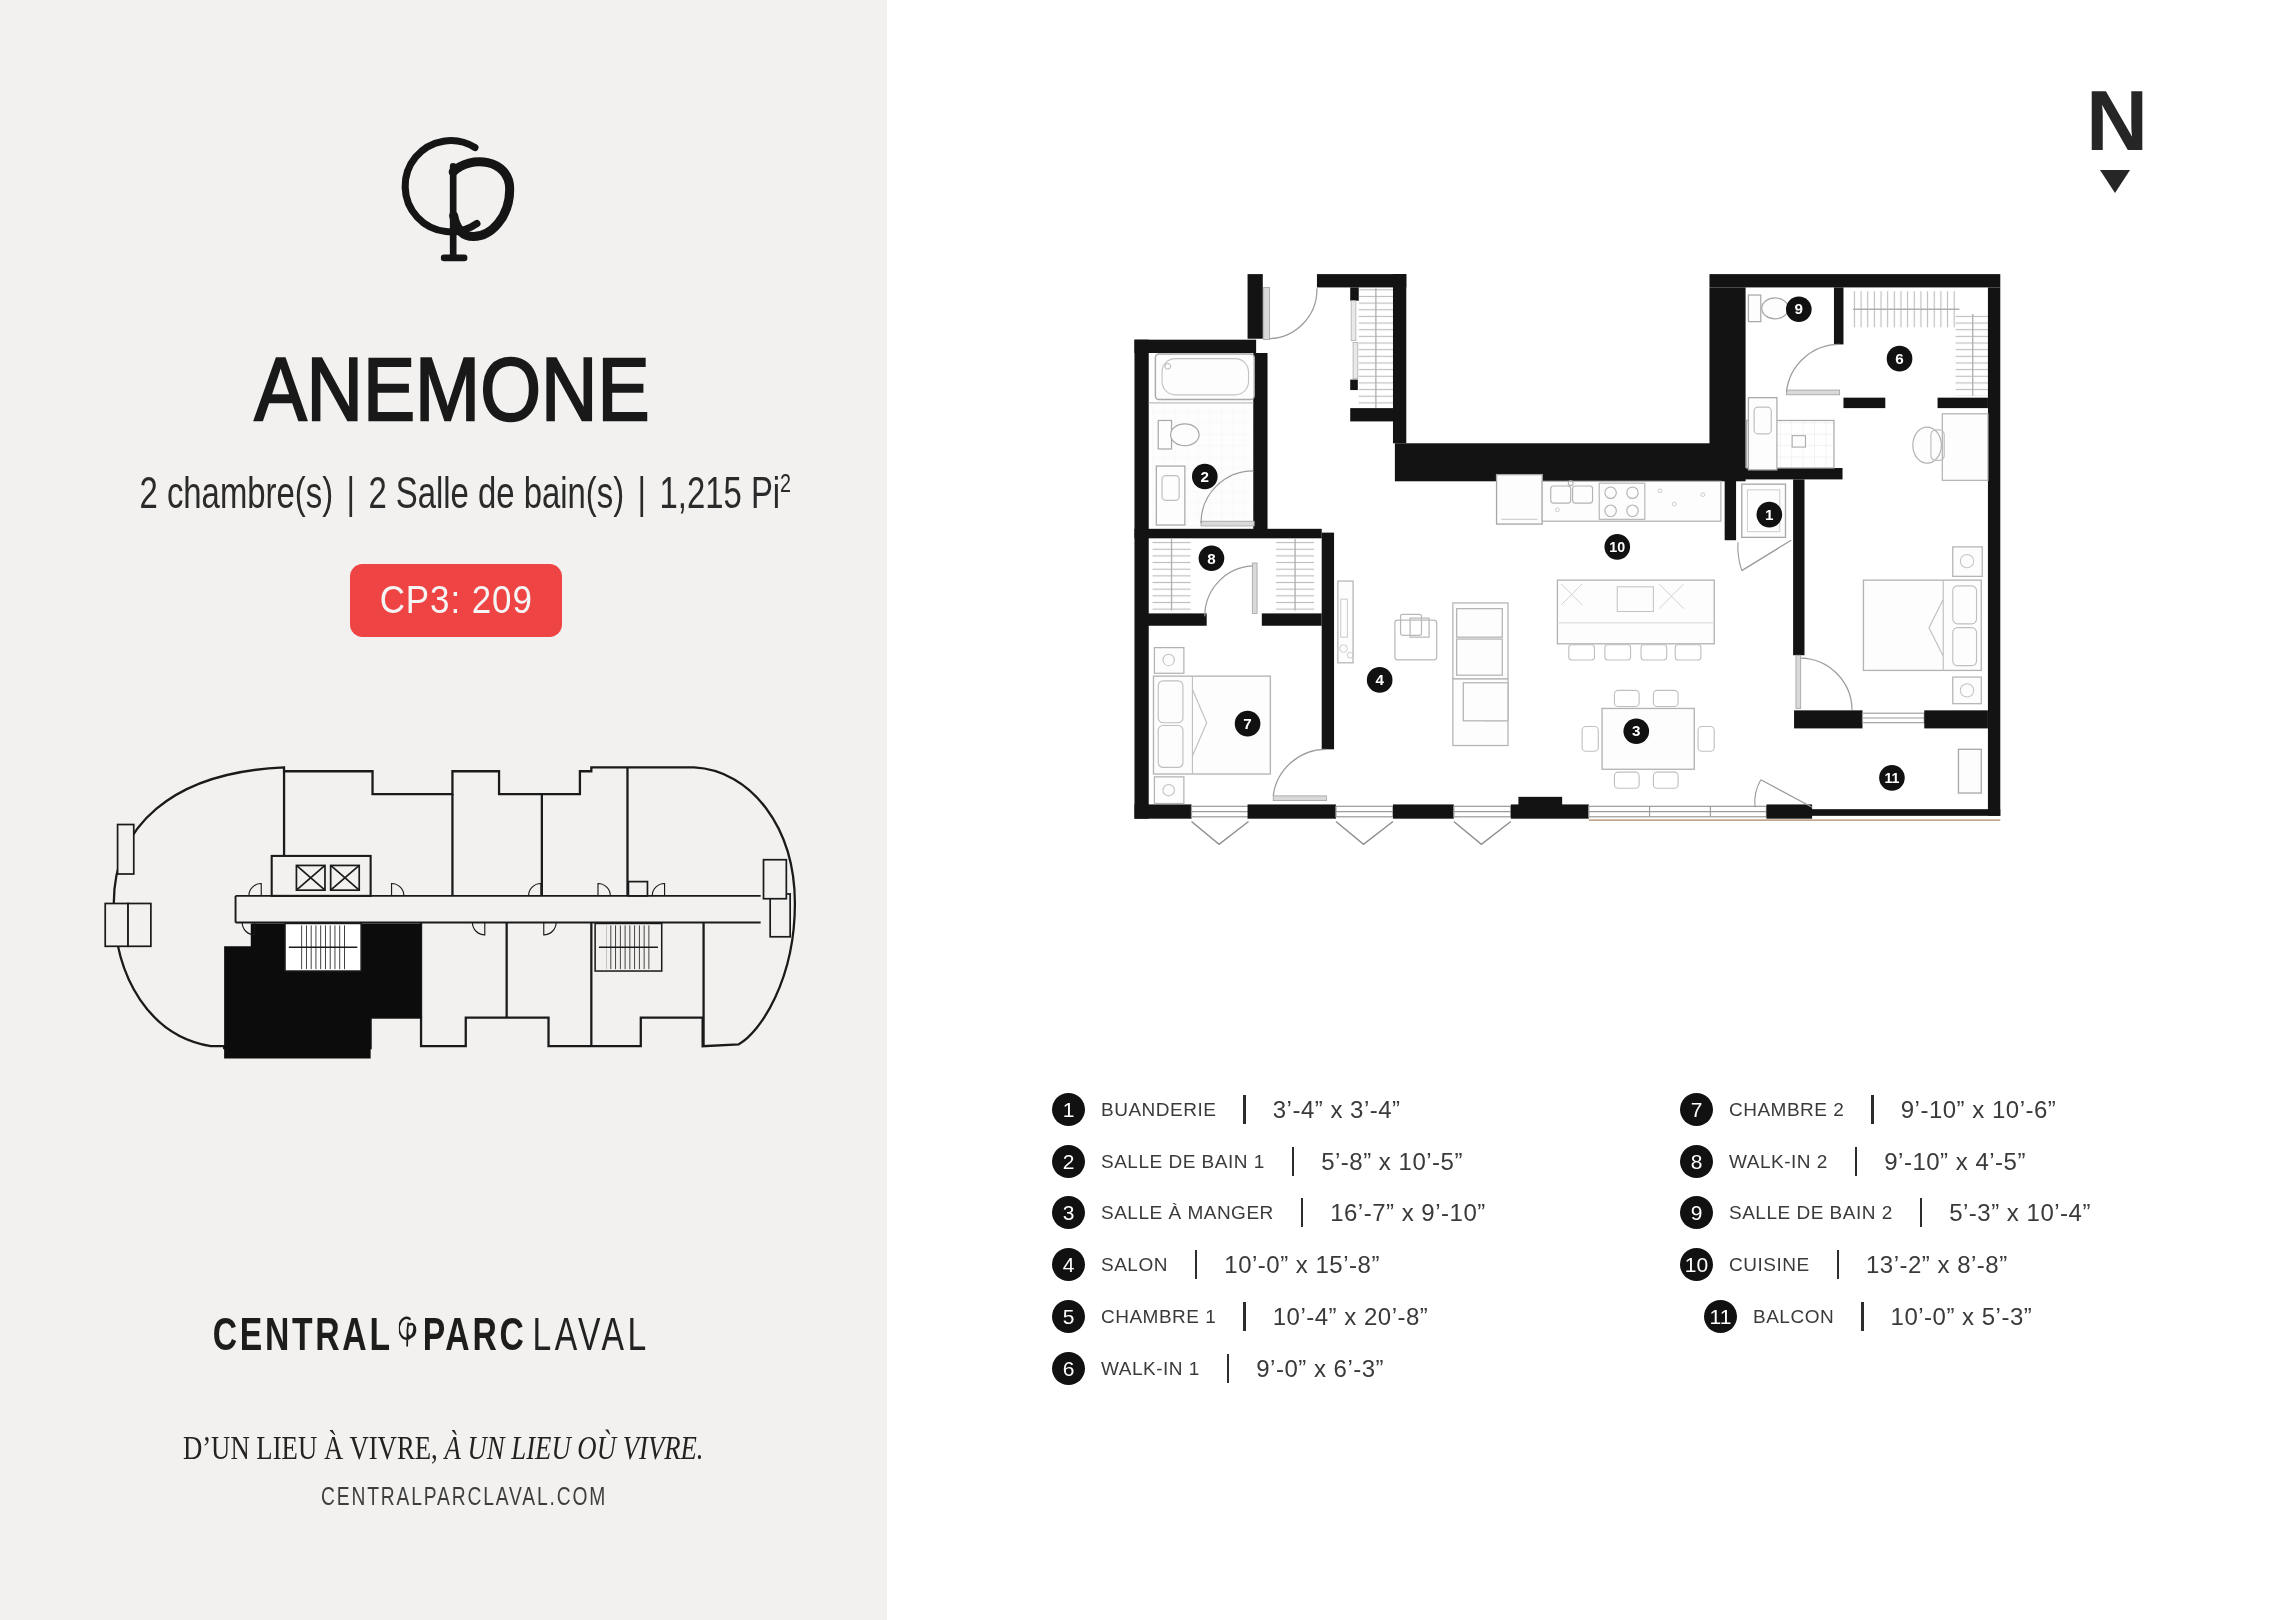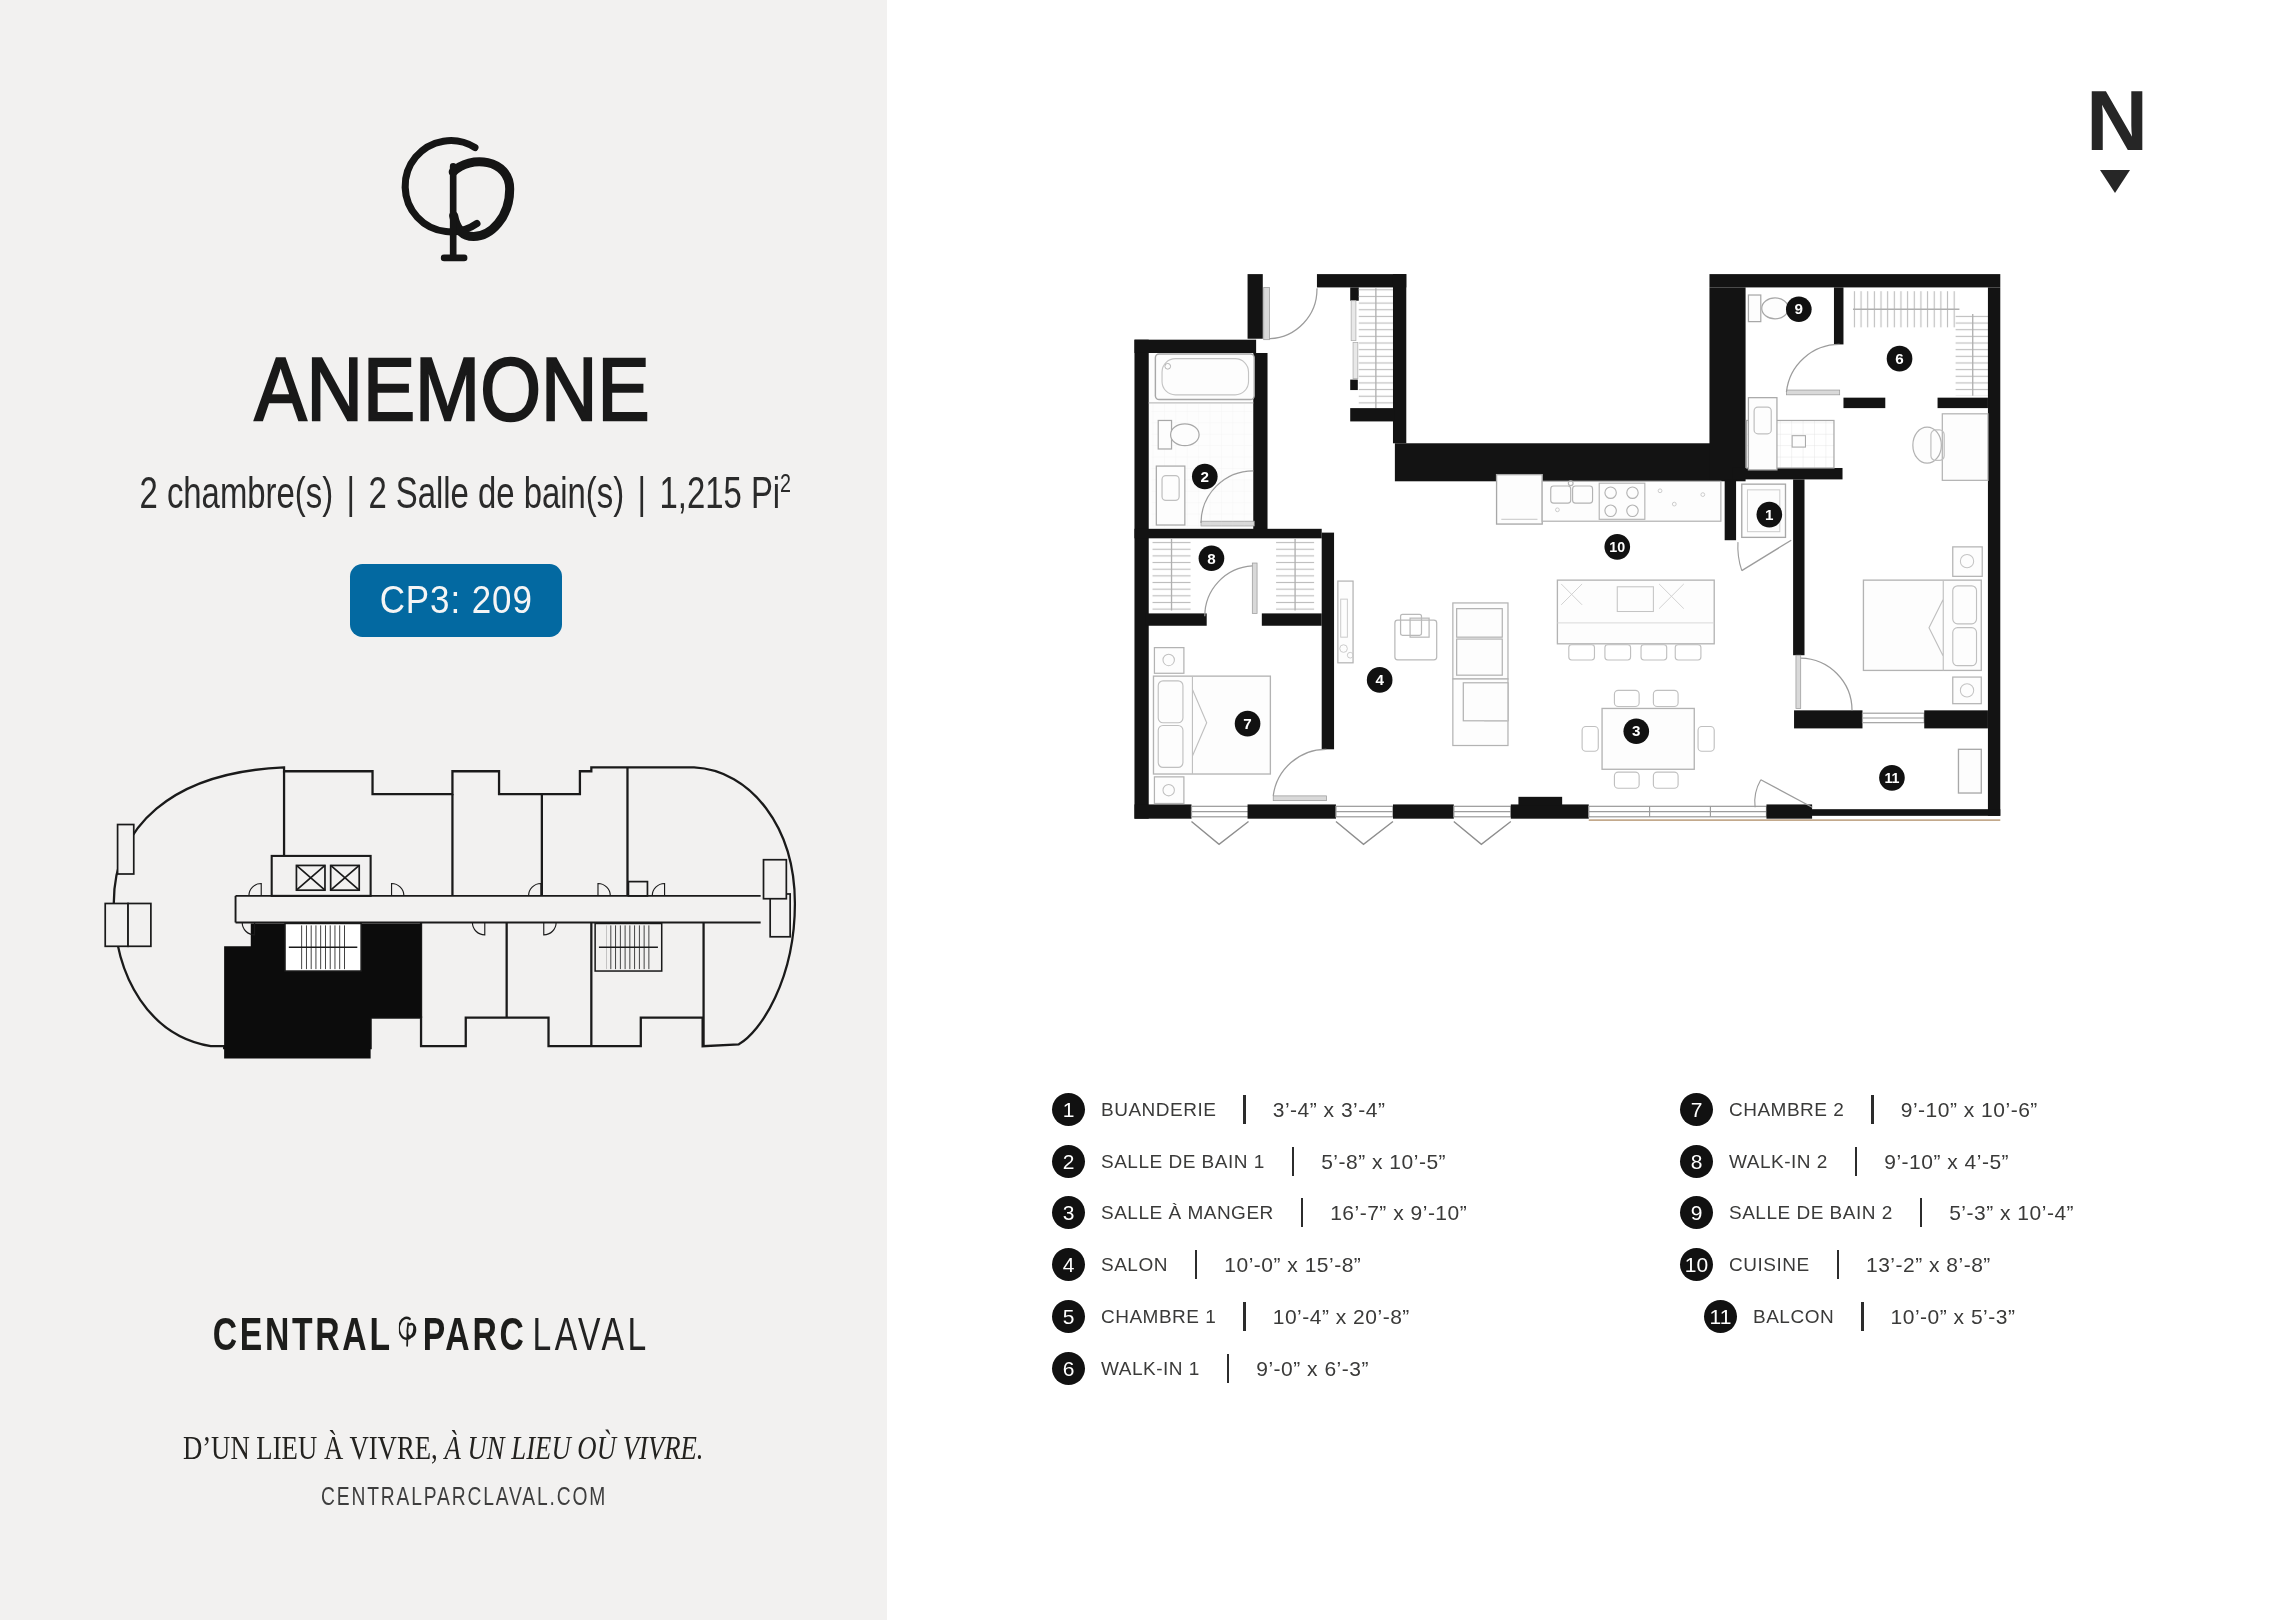--- a/index.html
+++ b/index.html
@@ -2,37 +2,37 @@
 <html style="font-size:15px"><head>
 <meta charset="utf-8">
 <style>
 html,body{margin:0;padding:0;}
 body{width:2272px;height:1621px;position:relative;background:#ffffff;font-family:"Liberation Sans",sans-serif;overflow:hidden;}
 .abs{position:absolute;}
 #sidebar{left:0;top:0;width:887px;height:1621px;background:#f2f1f0;}
 #title{left:0;top:338px;width:904px;text-align:center;font-weight:400;-webkit-text-stroke:2.3px #191919;font-size:89px;color:#191919;letter-spacing:0px;transform:scaleX(0.878);transform-origin:452px 0;}
 #subtitle{left:0;top:468px;width:904px;text-align:center;font-size:44px;color:#2a2a2a;font-weight:400;transform:translateX(10px) scaleX(0.747);transform-origin:465px 0;white-space:nowrap;}
 #subtitle .bar{font-weight:300;color:#2a2a2a;padding:0 5.7px;}
-#badge{left:350px;top:564px;width:212px;height:73px;background:#0369a1;border-radius:12.4px;color:#f5f5f5;text-align:center;line-height:73px;font-size:38px;font-weight:300;letter-spacing:1px;}
+#badge{left:350px;top:564px;width:212px;height:73px;background:#ef4444;border-radius:12.4px;color:#f5f5f5;text-align:center;line-height:73px;font-size:38px;font-weight:300;letter-spacing:1px;}
 #badge span{display:inline-block;transform:scaleX(0.92);}
 #brand{left:0;top:1306px;width:864px;text-align:center;white-space:nowrap;color:#1d1d1b;}
 #brand .b{font-size:47px;font-weight:bold;letter-spacing:3.8px;}
 #brand{transform:scaleX(0.717);transform-origin:429px 0;}
 #brand .l{font-size:47px;font-weight:300;letter-spacing:4.8px;color:#222;}
 #tagline{left:0;top:1430px;width:887px;text-align:center;font-family:"Liberation Serif",serif;font-size:33px;color:#23221f;white-space:nowrap;transform:scaleX(0.81);transform-origin:442px 0;}
 #website{left:0;top:1482px;width:929px;text-align:center;font-size:25px;letter-spacing:2.4px;color:#3e3e3e;transform:scaleX(0.77);transform-origin:463px 0;}
 #north{left:2086px;top:84px;width:57px;text-align:center;}
 #north .n{font-size:86px;font-weight:bold;color:#262626;line-height:72px;}
 #north .tri{width:0;height:0;border-left:15px solid transparent;border-right:15px solid transparent;border-top:23px solid #262626;margin:14.3px auto 0;}
 #legend{color:#3a3a39;}
 .lrow{position:absolute;height:34px;white-space:nowrap;}
 .lnum{display:inline-block;width:33px;height:33px;border-radius:50%;background:#111;color:#fff;font-size:21px;text-align:center;line-height:33px;vertical-align:middle;letter-spacing:0;}
 .lname{font-size:19px;letter-spacing:0.5px;margin-left:16px;vertical-align:middle;}
 .ldiv{display:inline-block;width:2.4px;height:29.5px;background:#2c2c2c;margin:0 27px;vertical-align:middle;}
-.ldim{font-size:21px;letter-spacing:0.5px;vertical-align:middle;}
+.ldim{font-size:24px;letter-spacing:0.5px;vertical-align:middle;}
 </style>
 </head>
 <body>
 
 <div id="sidebar" class="abs"></div>
 
 <svg class="abs" style="left:390px;top:128px" width="133" height="143" viewBox="0 0 140 150">
 
 <path d="M 89.4 20.3 A 48 48 0 1 0 91.5 100.3" fill="none" stroke="#151515" stroke-width="7.5" stroke-linecap="round"></path>
 

